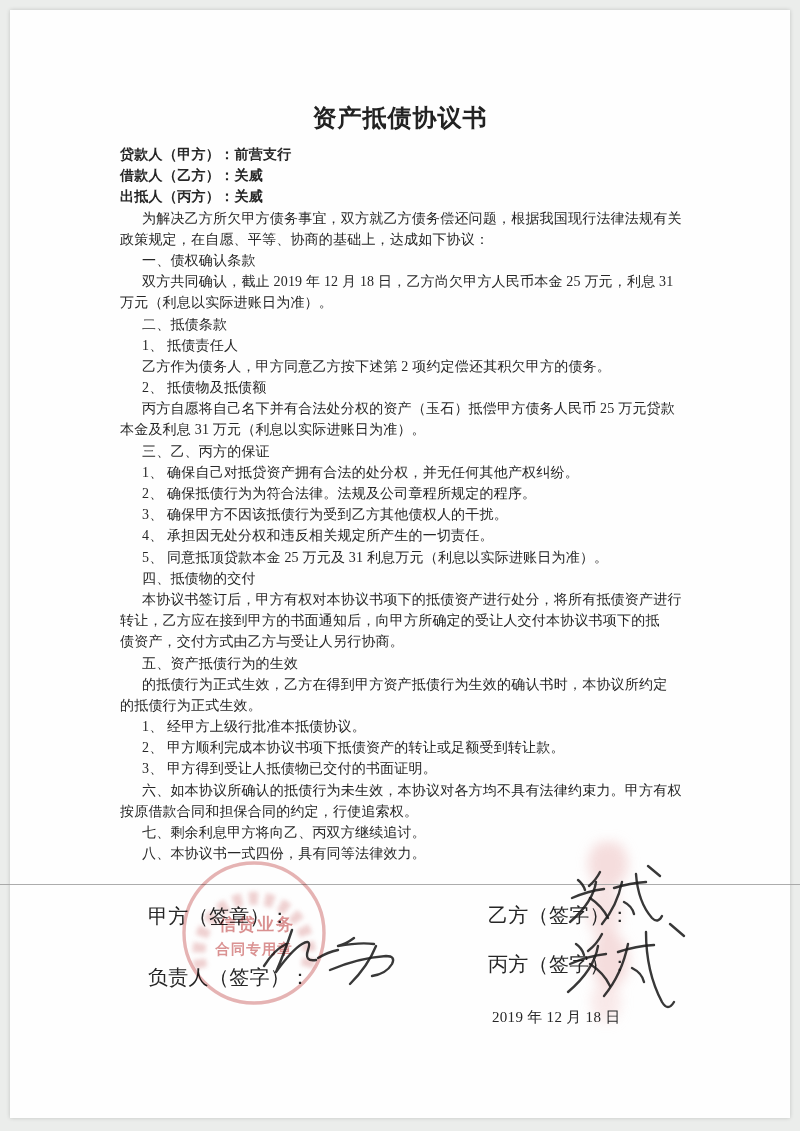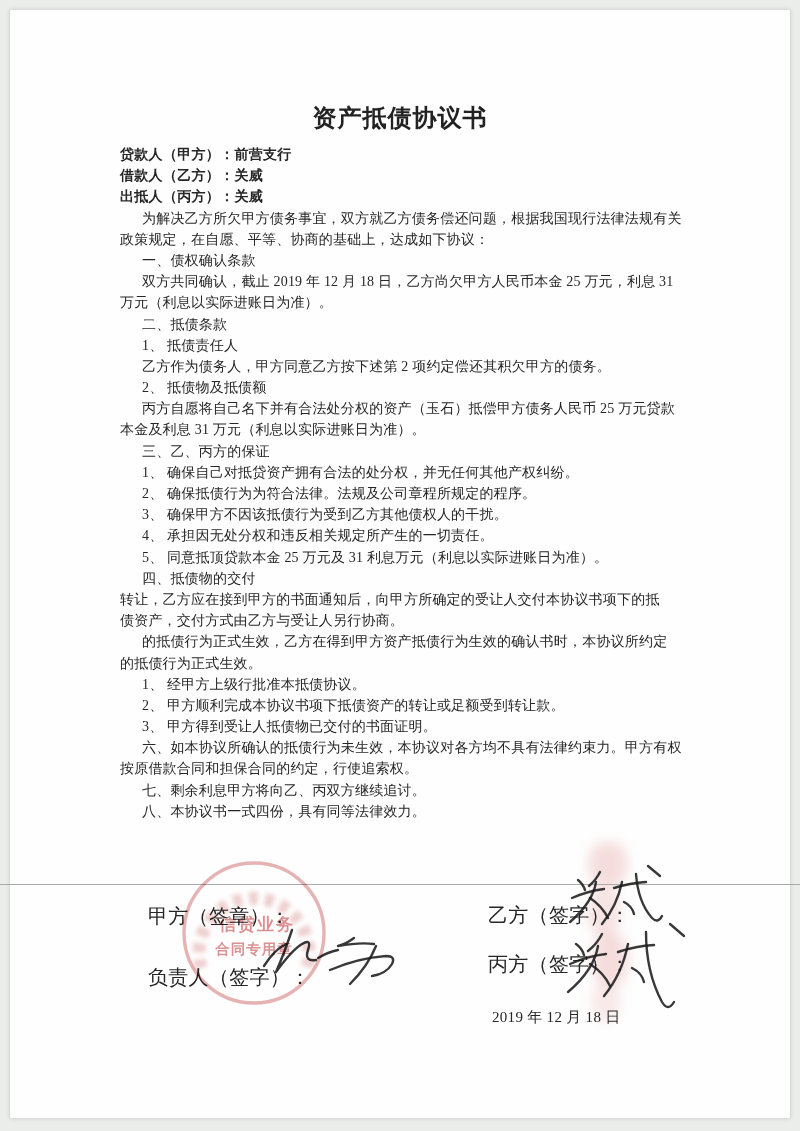--- a/index.html
+++ b/index.html
@@ -76,22 +76,24 @@
         <div class="bline ind1">2、 抵债物及抵债额</div>
         <div class="bline ind1">丙方自愿将自己名下并有合法处分权的资产（玉石）抵偿甲方债务人民币 25 万元贷款</div>
         <div class="bline">本金及利息 31 万元（利息以实际进账日为准）。</div>
         <div class="bline ind1">三、乙、丙方的保证</div>
         <div class="bline ind1">1、 确保自己对抵贷资产拥有合法的处分权，并无任何其他产权纠纷。</div>
         <div class="bline ind1">2、 确保抵债行为为符合法律。法规及公司章程所规定的程序。</div>
         <div class="bline ind1">3、 确保甲方不因该抵债行为受到乙方其他债权人的干扰。</div>
         <div class="bline ind1">4、 承担因无处分权和违反相关规定所产生的一切责任。</div>
         <div class="bline ind1">5、 同意抵顶贷款本金 25 万元及 31 利息万元（利息以实际进账日为准）。</div>
         <div class="bline ind1">四、抵债物的交付</div>
+        <div class="bline ind1">本协议书签订后，甲方有权对本协议书项下的抵债资产进行处分，将所有抵债资产进行</div>
         <div class="bline">转让，乙方应在接到甲方的书面通知后，向甲方所确定的受让人交付本协议书项下的抵</div>
         <div class="bline">债资产，交付方式由乙方与受让人另行协商。</div>
+        <div class="bline ind1">五、资产抵债行为的生效</div>
         <div class="bline ind1">的抵债行为正式生效，乙方在得到甲方资产抵债行为生效的确认书时，本协议所约定</div>
         <div class="bline">的抵债行为正式生效。</div>
         <div class="bline ind1">1、 经甲方上级行批准本抵债协议。</div>
         <div class="bline ind1">2、 甲方顺利完成本协议书项下抵债资产的转让或足额受到转让款。</div>
         <div class="bline ind1">3、 甲方得到受让人抵债物已交付的书面证明。</div>
         <div class="bline ind1">六、如本协议所确认的抵债行为未生效，本协议对各方均不具有法律约束力。甲方有权</div>
         <div class="bline">按原借款合同和担保合同的约定，行使追索权。</div>
         <div class="bline ind1">七、剩余利息甲方将向乙、丙双方继续追讨。</div>
         <div class="bline ind1">八、本协议书一式四份，具有同等法律效力。</div>
       </div>

